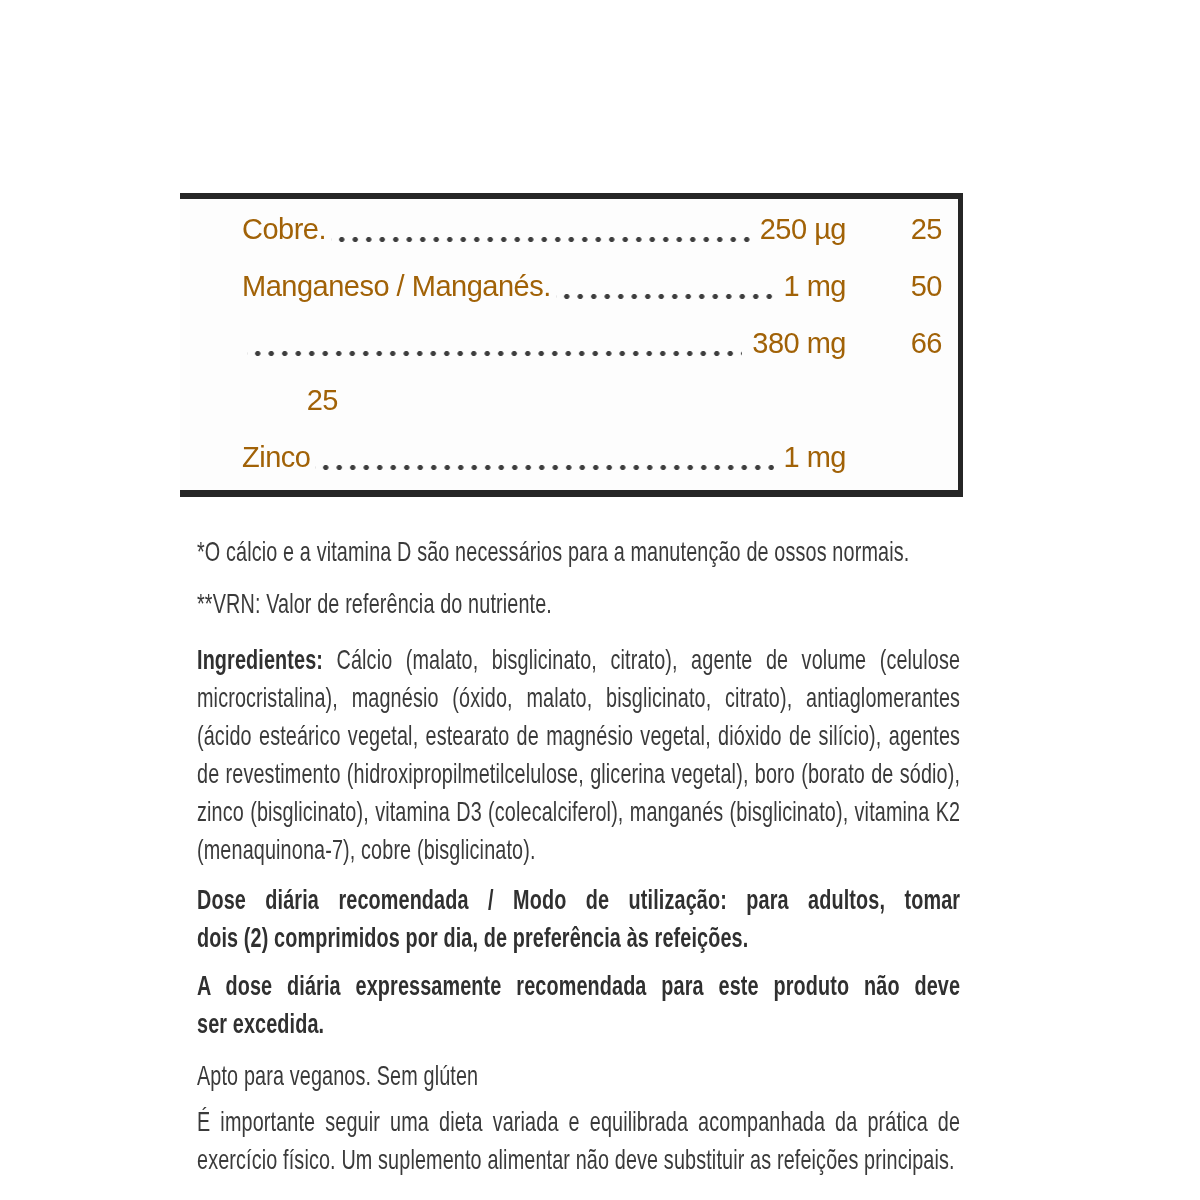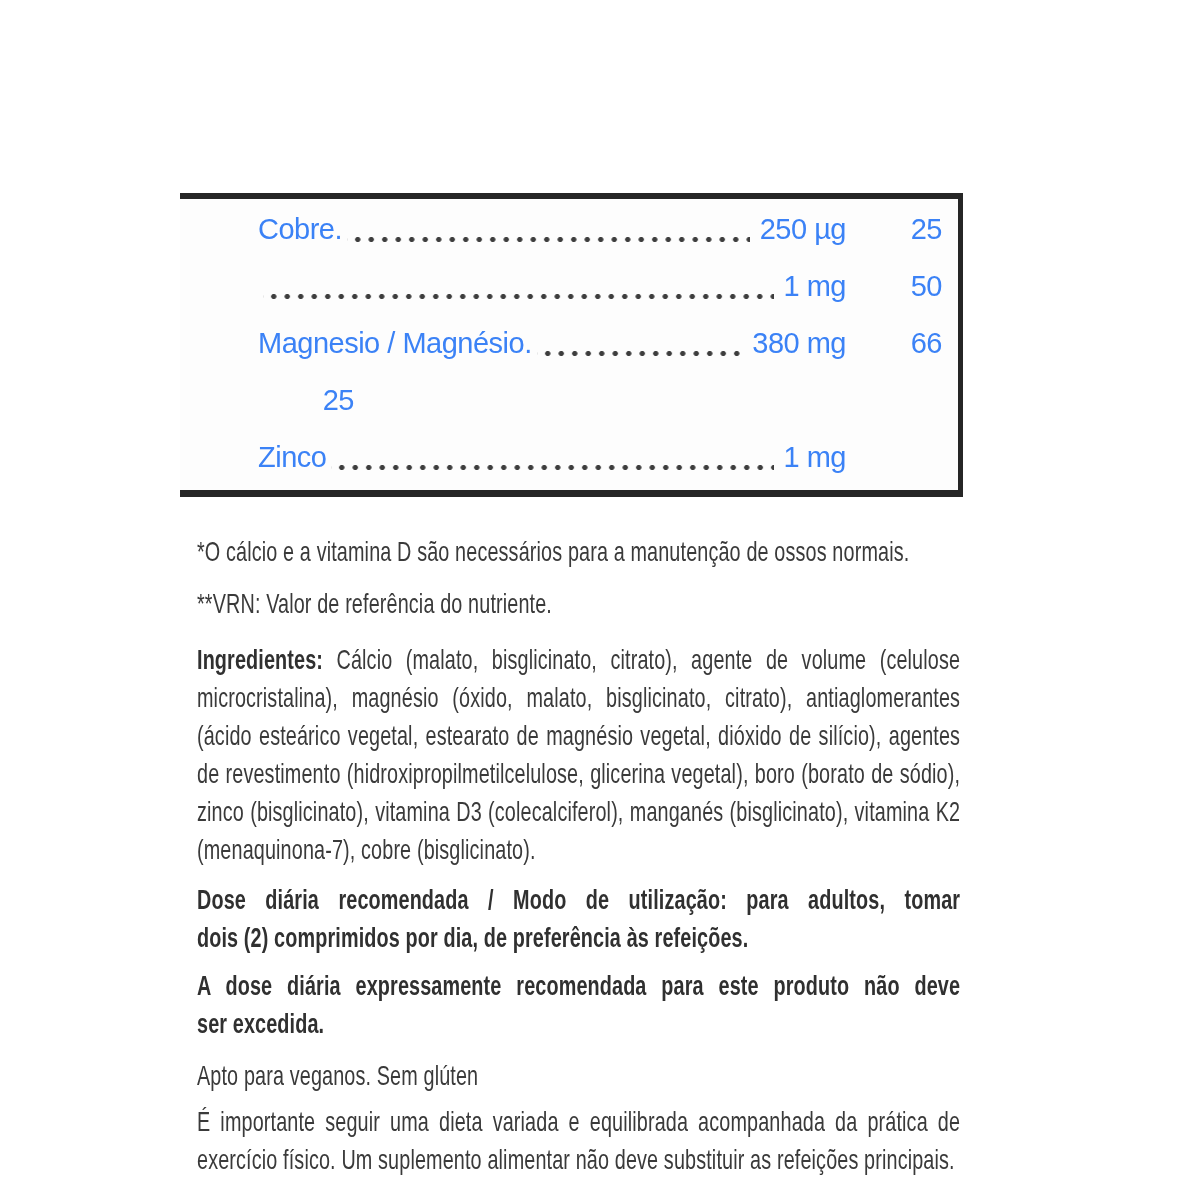--- a/index.html
+++ b/index.html
@@ -7,21 +7,21 @@
     position:relative;width:1200px;height:1200px;background:#fff;overflow:hidden;
     font-family:"Liberation Sans",sans-serif;color:#383838;
   }
   
   .panel{
     position:absolute;left:180px;top:193px;width:783px;height:304px;
     box-sizing:border-box;
     border-top:6px solid #262626;border-right:5px solid #262626;border-bottom:7px solid #262626;
     padding:2px 0 0 62px;background:#fdfdfd;
   }
-  .trow{height:57px;display:flex;align-items:center;font-size:29px;letter-spacing:-0.5px;color:#3b82f6;margin-left:16px;}
+  .trow{height:57px;display:flex;align-items:center;font-size:29px;letter-spacing:-0.5px;color:#a16207;}
   .tmain{flex:1;display:flex;align-items:center;min-width:0;}
   .tlabel{white-space:nowrap;}
   .tleader{
     flex:1;align-self:stretch;margin:0 10px 0 5px;
     background-image:radial-gradient(circle,#3d3d3d 2.3px,transparent 3px);
     background-size:13.5px 13.5px;background-repeat:repeat-x;
     background-position:4px calc(50% + 10px);
   }
   .tamount{white-space:nowrap;text-align:center;}
   .tpct{width:112px;text-align:right;padding-right:16px;box-sizing:border-box;white-space:nowrap;}
@@ -49,28 +49,28 @@
         <div class="trow">
           <div class="tmain">
             <span class="tlabel">Cobre.</span>
             <span class="tleader"></span>
             <span class="tamount">250 µg</span>
           </div>
           <span class="tpct">25</span>
         </div>
         <div class="trow">
           <div class="tmain">
+            <span class="tlabel">Manganeso / Manganés.</span>
             <span class="tleader"></span>
             <span class="tamount">1 mg</span>
           </div>
           <span class="tpct">50</span>
         </div>
         <div class="trow">
           <div class="tmain">
-            <span class="tlabel">Magnesio / Magnésio.</span>
             <span class="tleader"></span>
             <span class="tamount">380 mg</span>
           </div>
           <span class="tpct">66</span>
         </div>
         <div class="trow">
           <span class="tpct">25</span>
         </div>
         <div class="trow">
           <div class="tmain">

